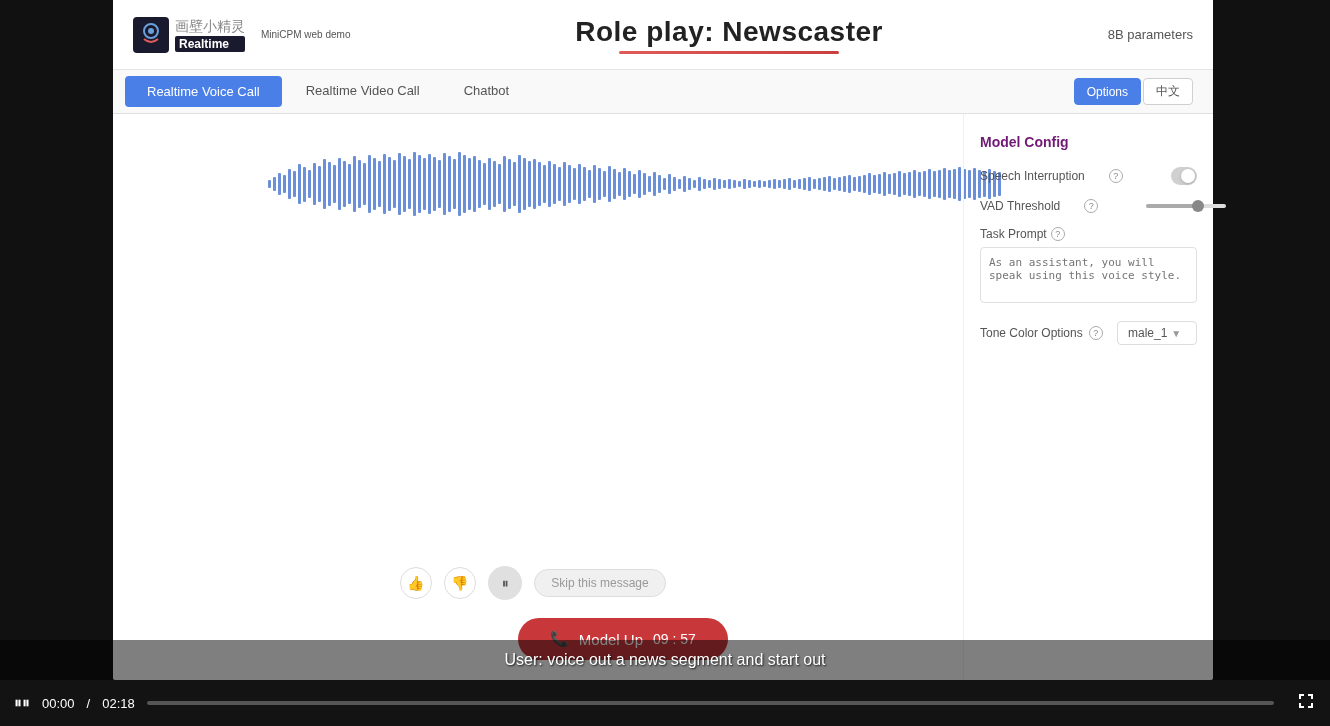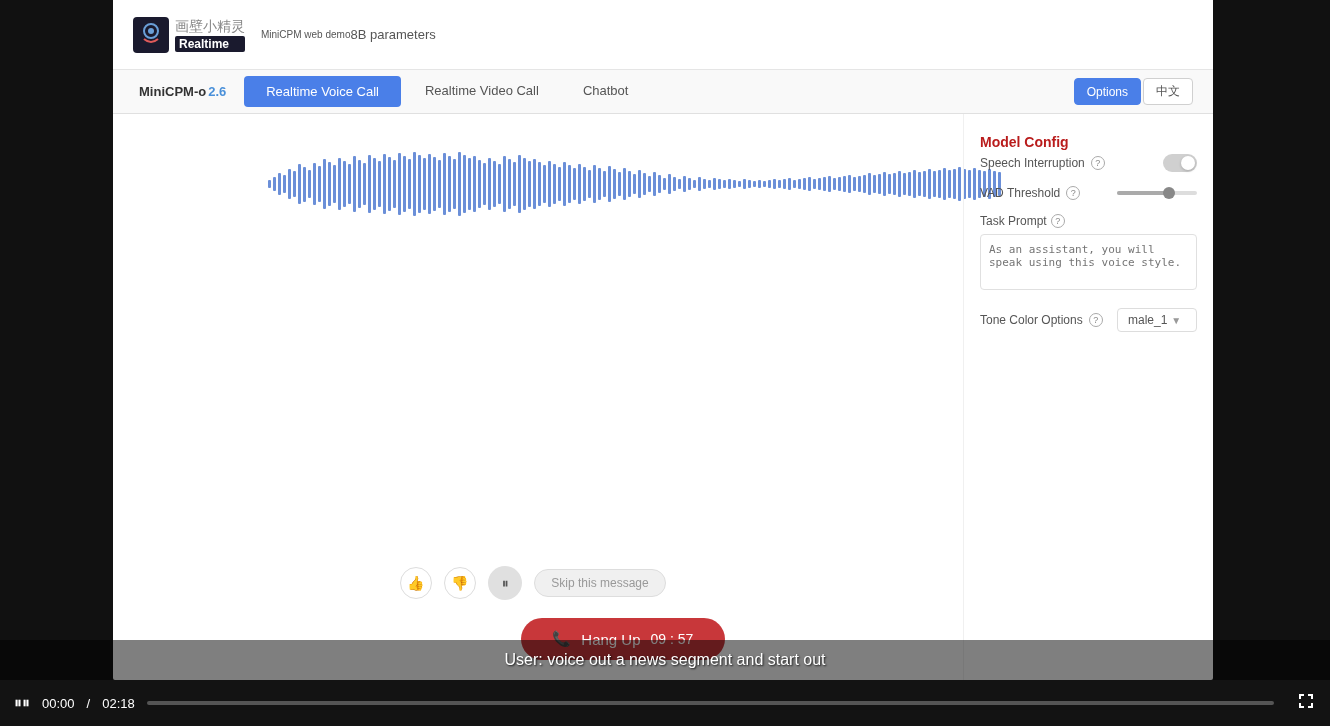--- a/index.html
+++ b/index.html
@@ -269,29 +269,29 @@
     .config-panel {
       width: 250px;
       padding: 20px 16px;
       border-left: 1px solid #f0f0f0;
       flex-shrink: 0;
     }
 
     .config-title {
       font-size: 14px;
       font-weight: 600;
-      color: #b91c1c;
-      margin-bottom: 4px;
+      color: #701a75;
+      margin-bottom: 17px;
     }
 
     .config-row {
       display: flex;
       align-items: center;
       margin-bottom: 14px;
-      gap: 6px;
+      gap: 24px;
     }
 
     .config-label {
       font-size: 12px;
       color: #555;
       flex-shrink: 0;
     }
 
     .info-icon {
       width: 14px;
@@ -489,29 +489,29 @@
           <path d="M11 22 Q18 28 25 22" fill="none" stroke="#e05a5a" stroke-width="2"></path>
           <circle cx="18" cy="14" r="3" fill="#6a9fd8"></circle>
         </svg>
         <div>
           <div style="font-size:14px;color:#888;">画壁小精灵</div>
           <div style="font-size:12px;font-weight:700;color:#fff;background:#1a1a2e;padding:1px 4px;border-radius:2px;">Realtime</div>
         </div>
       </div>
       <span class="demo-label">MiniCPM web demo</span>
 
+      <div class="page-title-area">
+        <div class="page-title">Role play: Newscaster</div>
+        <div class="page-title-underline"></div>
+      </div>
 
       <span class="params-label">8B parameters</span>
     </div>
 
     <div class="tab-bar">
-      <div class="tab-logo">
-        <span>MiniCPM-o</span>
-          <span class="version" style="color:#4a90d9;margin-left:2px;">2.6</span>
-      </div>
 
       <div class="tab active">Realtime Voice Call</div>
       <div class="tab">Realtime Video Call</div>
       <div class="tab">Chatbot</div>
 
       <div class="tab-spacer"></div>
 
       <div class="lang-buttons">
         <button class="lang-btn active">Options</button>
         <button class="lang-btn">中文</button>
@@ -722,21 +722,21 @@
       <div class="icon-btn">👎</div>
       <div class="pause-btn">
         <span style="font-size:14px;color:#555;">⏸</span>
       </div>
       <div class="skip-btn">Skip this message</div>
     </div>
 
     <div class="hangup-area">
       <button class="hangup-btn">
         <span>📞</span>
-        <span>Hang Up</span>
+        <span>Model Up</span>
         <span class="time">09 : 57</span>
       </button>
     </div>
 
   </div>
 
   <div class="subtitle-bar">
     <span class="subtitle-text">User: voice out a news segment and start out</span>
   </div>
 

